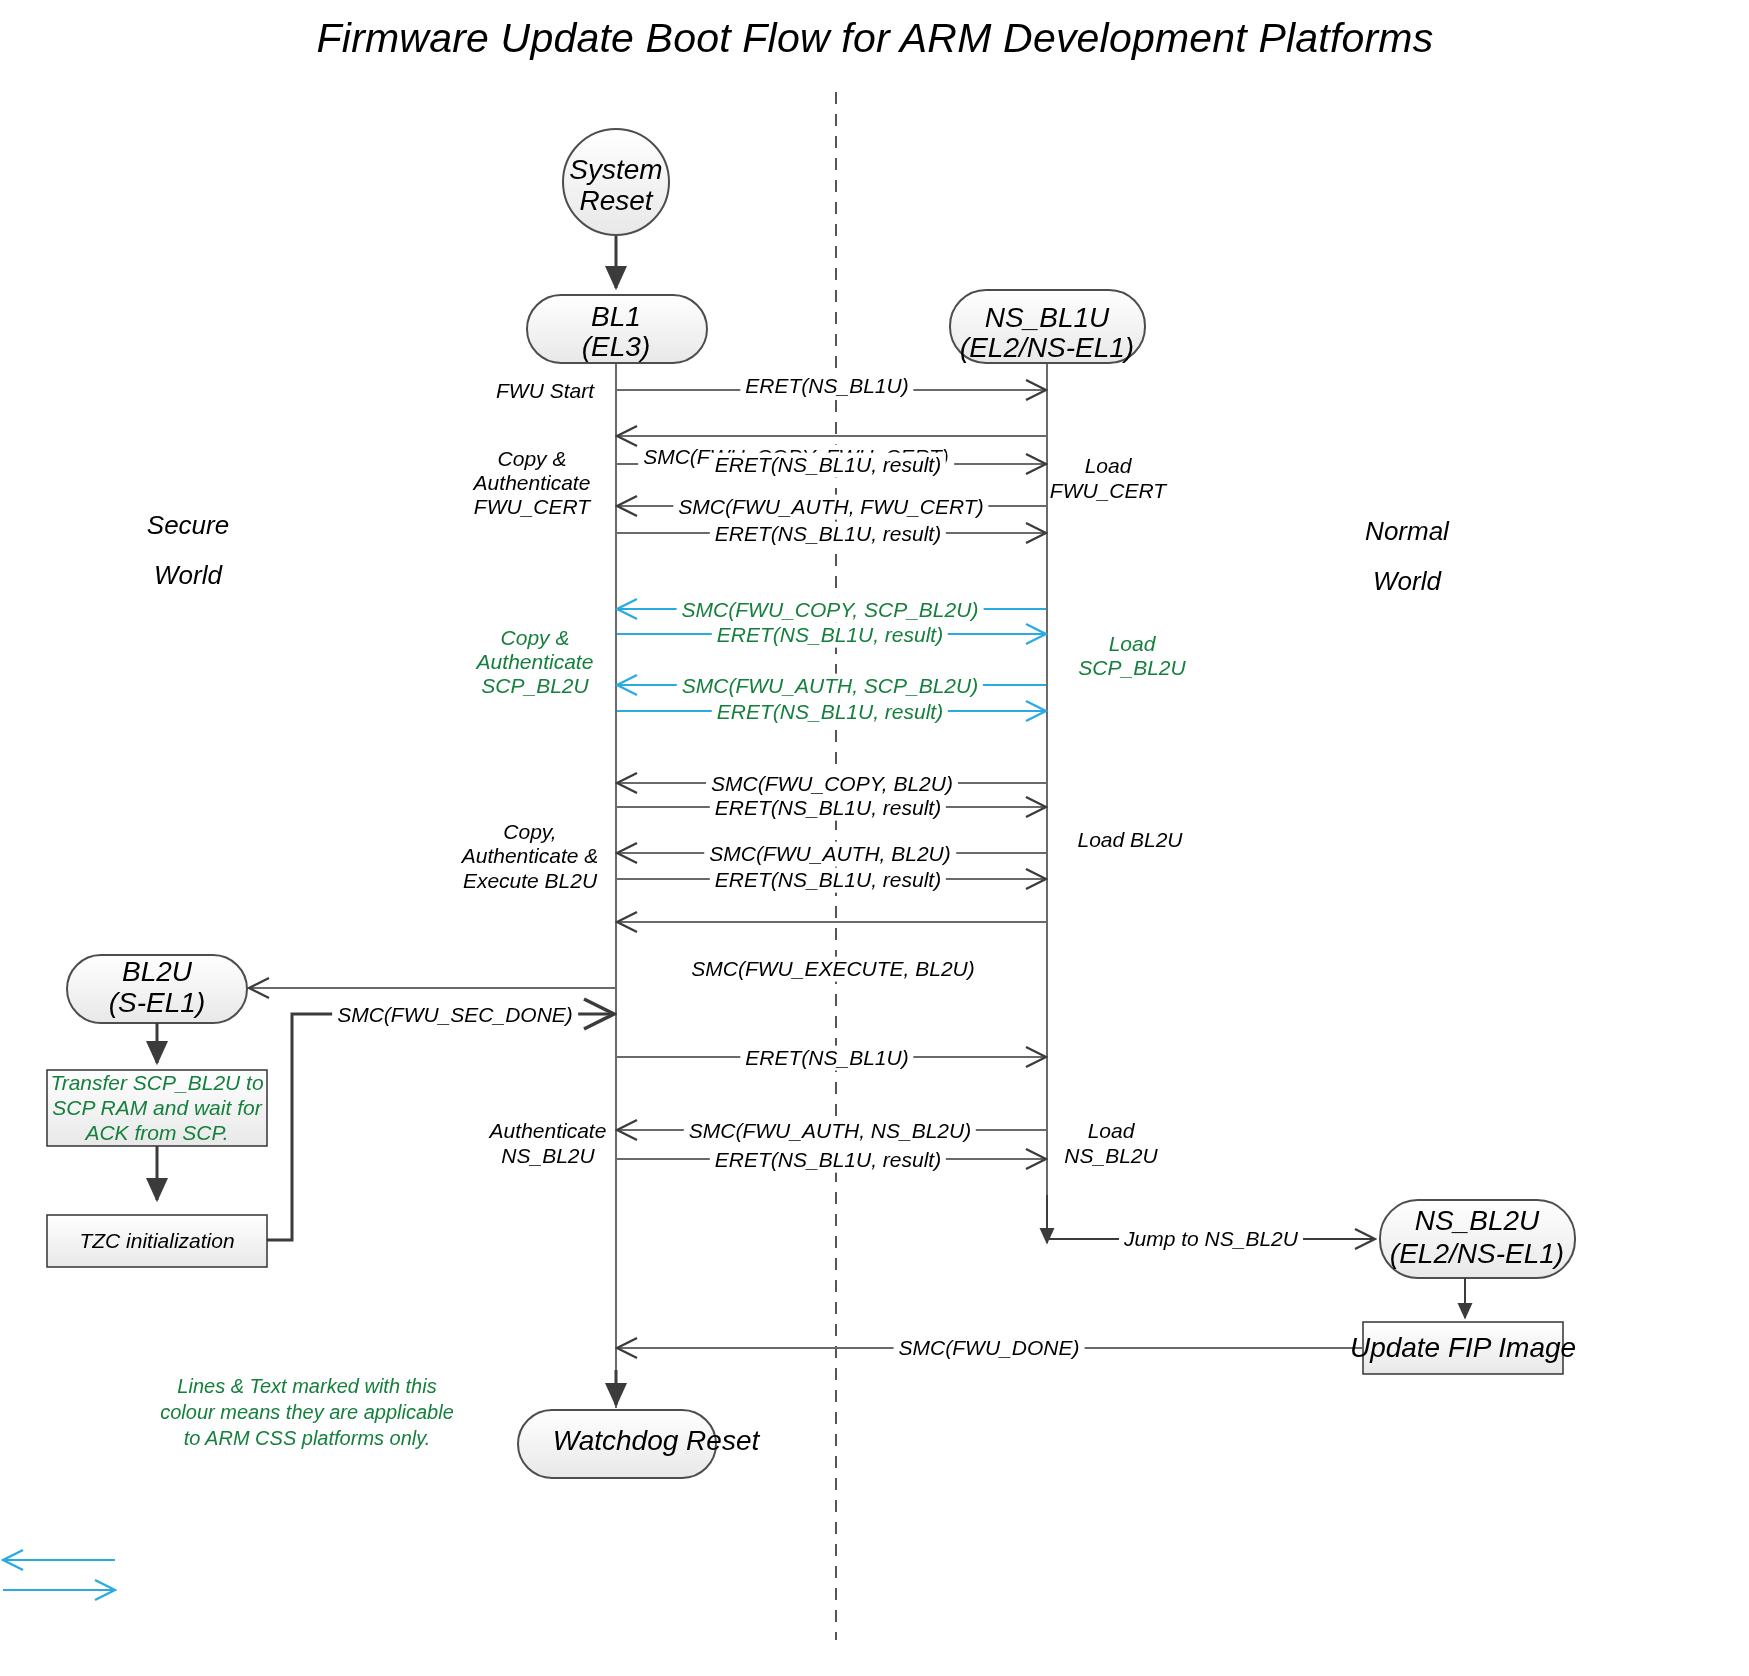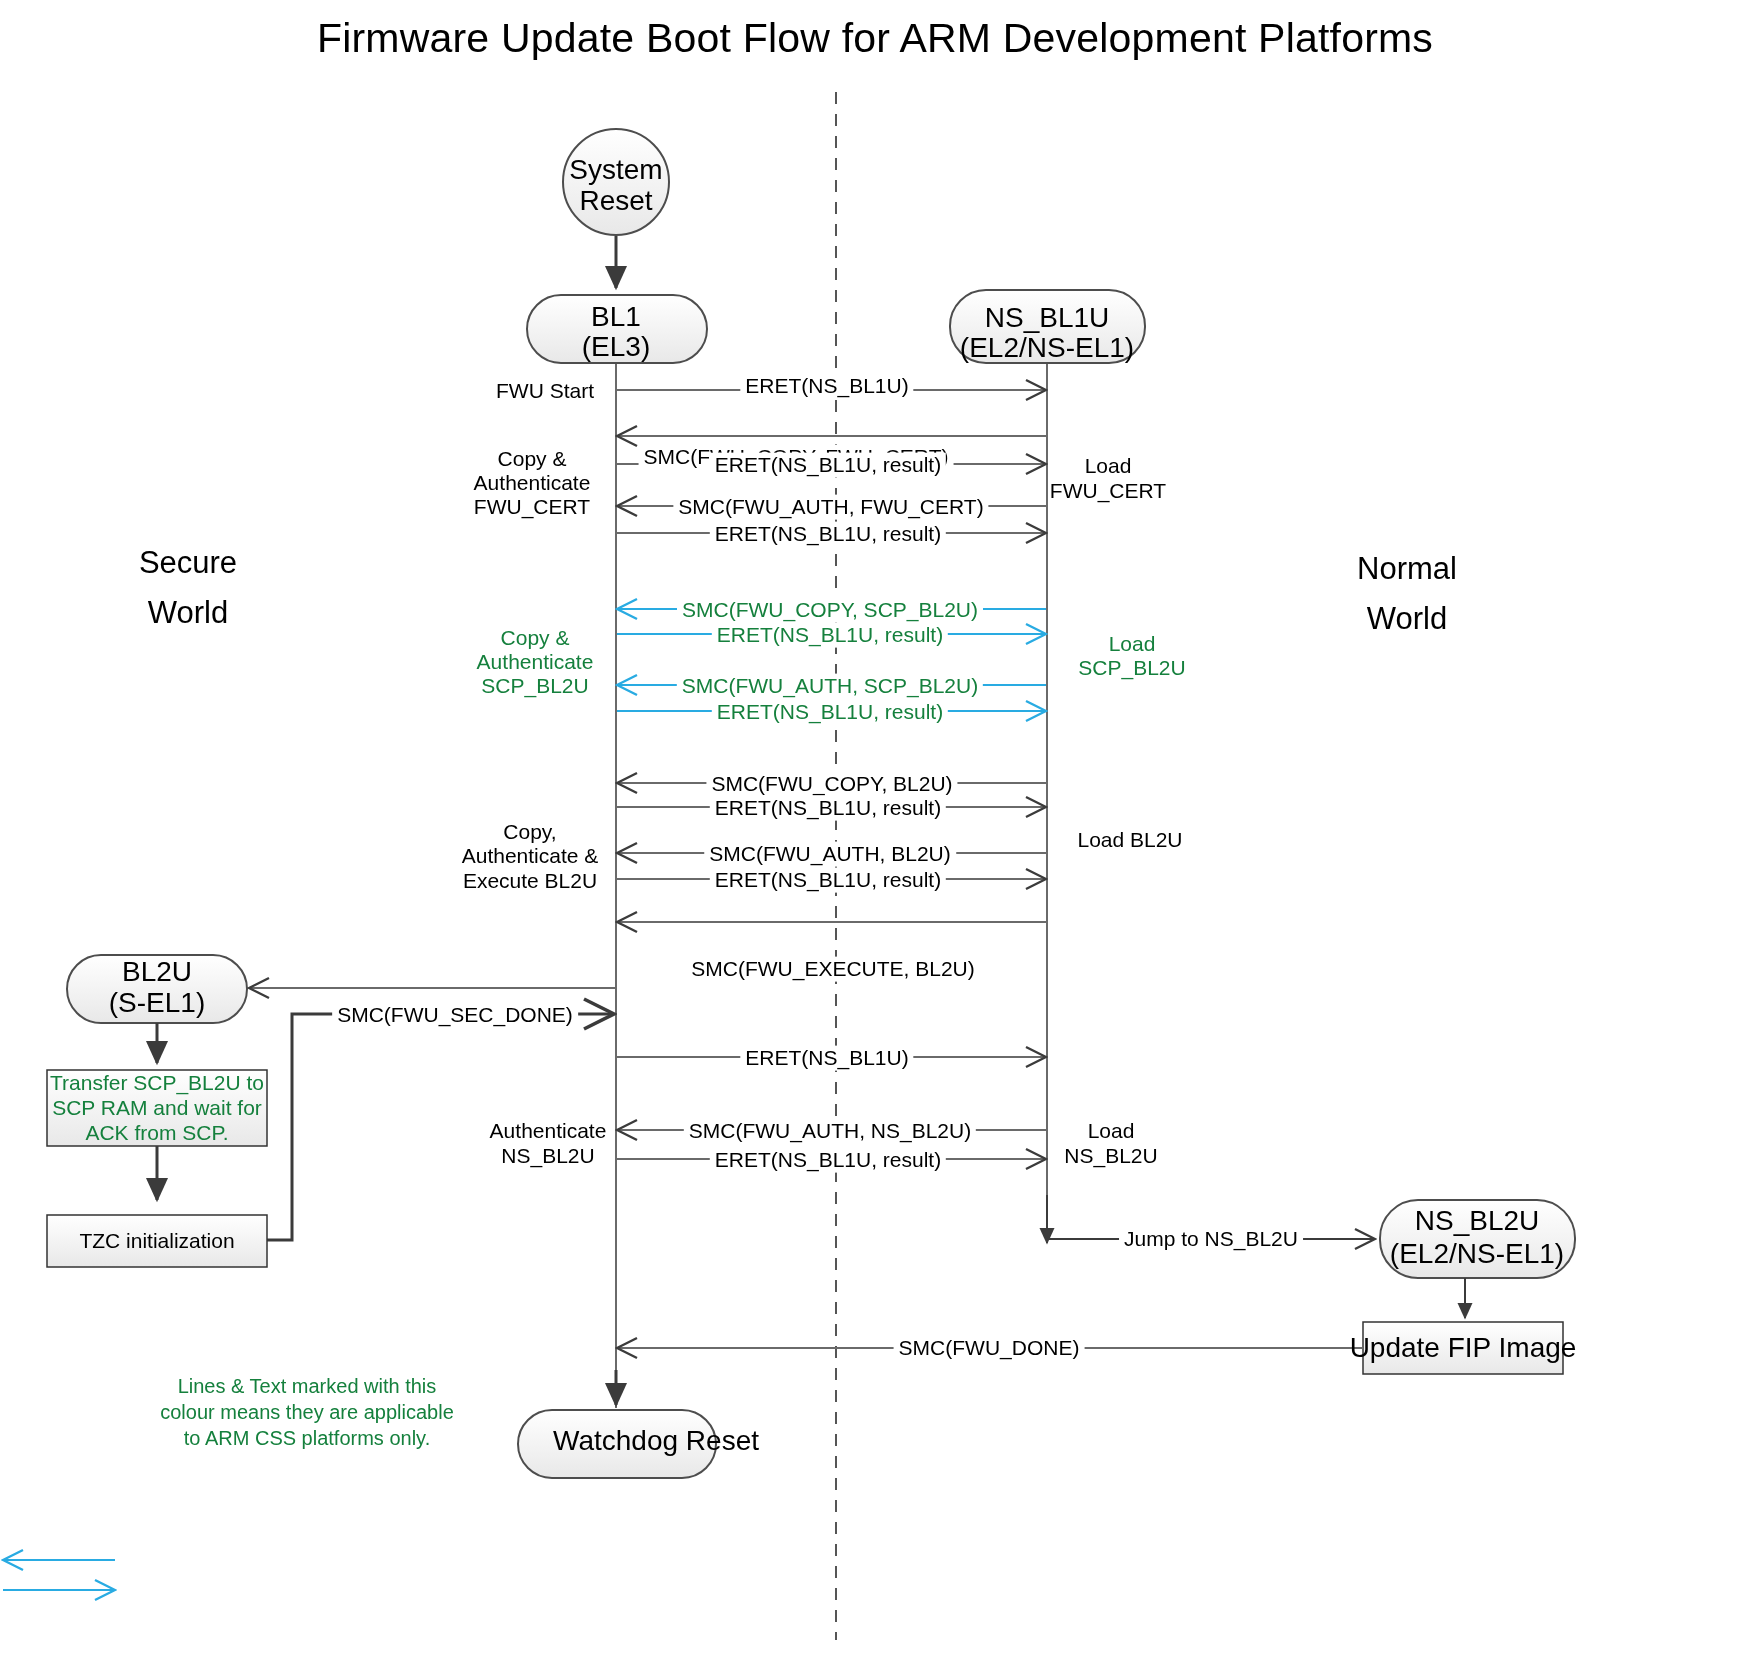--- a/index.html
+++ b/index.html
@@ -1,22 +1,22 @@
 <!DOCTYPE html>
 <html><head>
 <meta charset="utf-8">
 <style>
   html,body{margin:0;padding:0;background:#ffffff;}
   body{font-family:"Liberation Sans", sans-serif;color:#000;}
-  #canvas{position:relative;width:1749px;height:1676px;overflow:hidden;background:#fff;}
+  #canvas{position:relative;width:1749px;height:1676px;overflow:hidden;background:#fff;font-style:italic;}
   #svg-layer{position:absolute;left:0;top:0;width:1749px;height:1676px;}
   .txt{position:absolute;white-space:pre;line-height:1.18;}
   .center{transform:translate(-50%,-50%);text-align:center;}
   .title{font-size:41px;letter-spacing:.2px;}
-  .world{font-size:31px;margin-top:38px;}
+  .world{font-size:26px;}
   .node-label{font-size:28px;}
   .msg{font-size:21px;background:#fff;padding:0 5px;text-align:center;}
   .side{font-size:21px;text-align:center;}
   .cyan{color:#15803d;}
   .boxtxt{font-size:21px;text-align:center;}
   .legend{font-size:20px;text-align:center;}
   .nobg{background:transparent;}
 </style>
 </head>
 <body>

